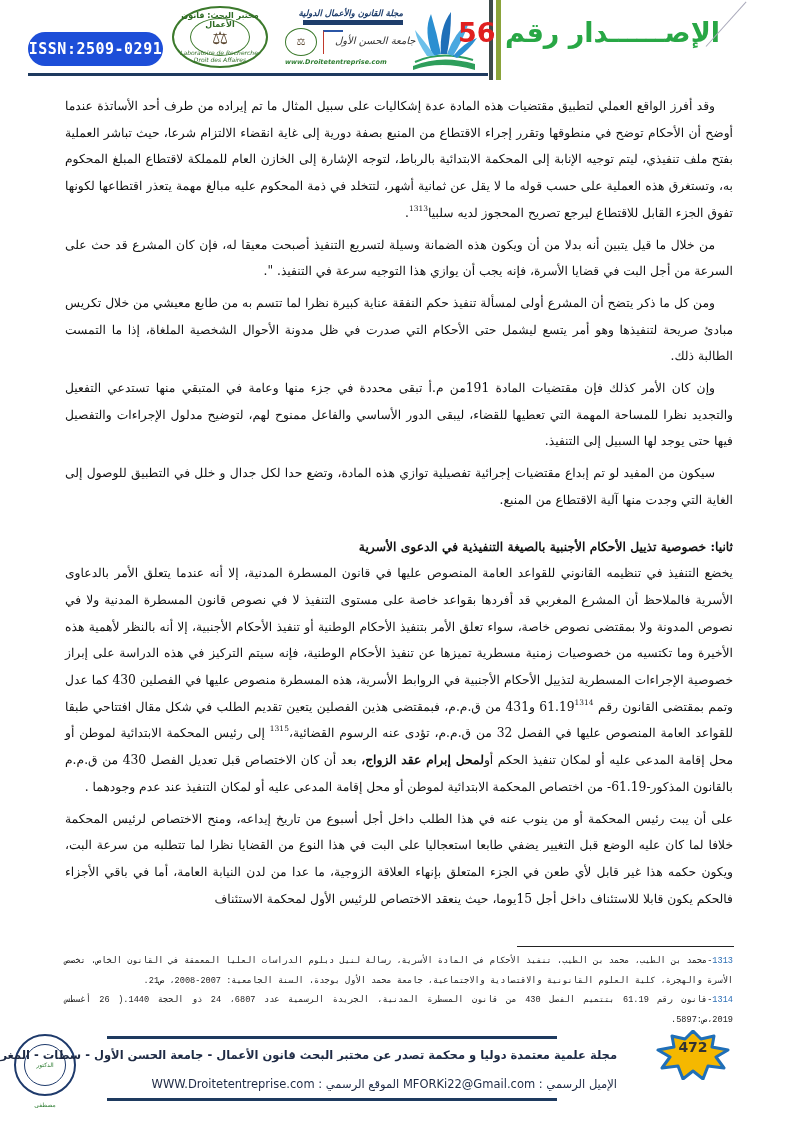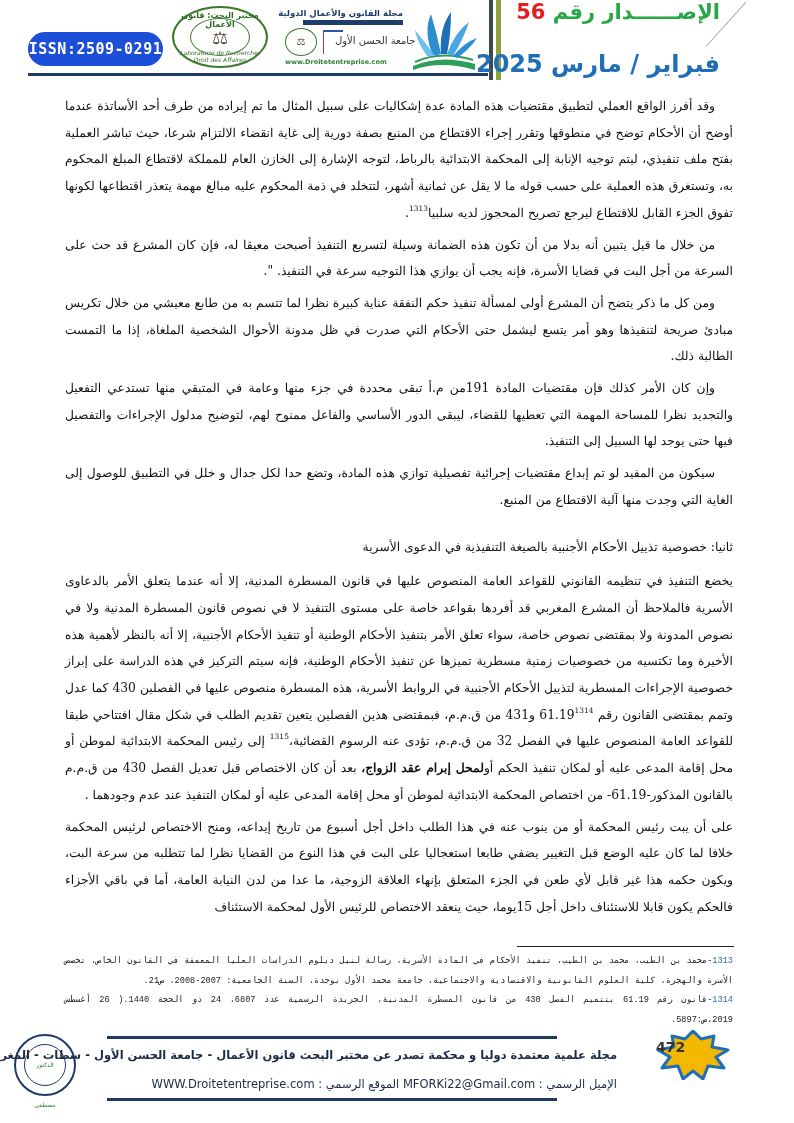--- a/index.html
+++ b/index.html
@@ -25,21 +25,21 @@
   }
   .lab-seal .ring-text {
     position: absolute; top: 3px; left: 0; right: 0; text-align: center;
     font-size: 8px; color: #2e6b24; font-weight: bold;
   }
   .lab-seal .ring-text-bottom {
     position: absolute; bottom: 3px; left: 0; right: 0; text-align: center;
     font-size: 6px; color: #2e6b24; font-style: italic;
   }
   .journal-banner {
-    position: absolute; left: 283px; top: 8px; width: 120px; height: 58px;
+    position: absolute; left: 283px; top: 8px; width: 120px; height: 58px; font-style: italic;
   }
   .journal-banner .jtitle {
     position: absolute; right: 0; top: 0; font-size: 8.5px; color: #1e3d6b; font-weight: bold; white-space: nowrap;
   }
   .journal-banner .jsub {
     position: absolute; right: 0; top: 12px; width: 100px; height: 5px; background: #1e3d6b;
   }
   .journal-banner .mini-seal {
     position: absolute; left: 2px; top: 20px; width: 32px; height: 28px; border: 1.5px solid #3c7a2c; border-radius: 50%;
     font-size: 10px; text-align: center; line-height: 25px; color: #5a4630;
@@ -53,22 +53,22 @@
   }
   .journal-banner .jurl {
     position: absolute; left: 2px; top: 50px; font-size: 6.5px; color: #2e7d32; font-weight: bold; white-space: nowrap;
   }
   .book-logo {
     position: absolute; left: 403px; top: 6px; width: 76px; height: 66px;
   }
   .vbar-dark { position: absolute; left: 489px; top: 0; width: 4px; height: 80px; background: #3d4a4a; }
   .vbar-green { position: absolute; left: 496px; top: 0; width: 5px; height: 80px; background: #8aa33a; }
   .issue-line {
-    position: absolute; left: 520px; top: 0; width: 200px; text-align: right;
-    font-size: 21px; font-weight: bold; color: #28a745; direction: rtl; white-space: nowrap;
+    position: absolute; left: 520px; top: 17px; width: 200px; text-align: right;
+    font-size: 27px; font-weight: bold; color: #28a745; direction: rtl; white-space: nowrap;
   }
   .issue-line .issue-num { color: #e02020; }
   .date-line {
     position: absolute; left: 505px; top: 50px; width: 215px; text-align: right;
     font-size: 24px; font-weight: bold; color: #1f6fb8; direction: rtl; white-space: nowrap;
   }
   .diag-line {
     position: absolute; left: 706px; top: 46px; width: 60px; height: 1px; background: #aab;
     transform: rotate(-48deg); transform-origin: left center;
   }
@@ -79,21 +79,21 @@
   
   .content {
     position: absolute; left: 65px; top: 93px; width: 668px;
     direction: rtl; text-align: justify; font-family: "DejaVu Serif", serif;
     font-size: 12.3px; line-height: 26.7px; color: #111;
   }
   .content p { text-indent: 18px; margin-bottom: 5px; text-align-last: right; }
   .content p.no-indent { text-indent: 0; }
   .content sup { font-size: 7.5px; line-height: 0; vertical-align: 6px; }
   .content .section-title {
-    font-weight: normal; margin-top: 20px; margin-bottom: 8px; text-indent: 0;
+    font-weight: bold; margin-top: 20px; margin-bottom: 0; text-indent: 0;
   }
   .content b { font-weight: bold; }
 
   
   .fn-rule { position: absolute; left: 517px; top: 946px; width: 217px; height: 1px; background: #222; }
   .footnotes {
     position: absolute; left: 65px; top: 952px; width: 668px; direction: rtl; text-align: justify;
     font-family: Liberation Mono, monospace; font-size: 8.6px; line-height: 19.5px; color: #222;
   }
   .footnotes .fn { text-align-last: right; }
@@ -114,21 +114,21 @@
   }
   .footer-line2 {
     position: absolute; left: 107px; top: 1077px; width: 510px; text-align: right; direction: rtl;
     font-size: 11.5px; font-weight: normal; color: #1e2a44; white-space: nowrap;
   }
   .footer-line2 .ltr { direction: ltr; unicode-bidi: embed; }
   .page-badge {
     position: absolute; left: 656px; top: 1030px; width: 74px; height: 50px;
   }
   .page-badge span {
-    position: absolute; left: 0; top: 0; width: 74px; height: 50px; line-height: 34px;
+    position: absolute; left: 0; top: 0; width: 74px; height: 50px; text-align: center; line-height: 34px;
     font-size: 14px; font-weight: bold; color: #333;
   }
 </style>
 </head>
 <body>
 
 <div class="header">
   <div class="issn-pill">ISSN:2509-0291</div>
 
   <div class="lab-seal">
@@ -158,28 +158,27 @@
     </svg>
   </div>
 
   <div class="vbar-dark"></div>
   <div class="vbar-green"></div>
 
   <div class="issue-line">
     <span>الإصــــــدار رقم</span>
     <span class="issue-num">56</span>
   </div>
-  <div class="date-line">فبراير / مارس 2025</div>
   <div class="diag-line"></div>
   <div class="header-rule"></div>
 </div>
 
 <div class="content">
   <p><span>وقد أفرز الواقع العملي لتطبيق مقتضيات هذه المادة عدة إشكاليات على سبيل المثال ما تم إيراده من طرف أحد الأساتذة عندما أوضح أن الأحكام توضح في منطوقها وتقرر إجراء الاقتطاع من المنبع بصفة دورية إلى غاية انقضاء الالتزام شرعا، حيث تباشر العملية بفتح ملف تنفيذي، ليتم توجيه الإنابة إلى المحكمة الابتدائية بالرباط، لتوجه الإشارة إلى الخازن العام للمملكة لاقتطاع المبلغ المحكوم به، وتستغرق هذه العملية على حسب قوله ما لا يقل عن ثمانية أشهر، لتتخلد في ذمة المحكوم عليه مبالغ مهمة يتعذر اقتطاعها لكونها تفوق الجزء القابل للاقتطاع ليرجع تصريح المحجوز لديه سلبيا</span><sup>1313</sup><span>.</span></p>
-  <p>من خلال ما قيل يتبين أنه بدلا من أن تكون هذه الضمانة وسيلة لتسريع التنفيذ أصبحت معيقا له، فإن كان المشرع قد حث على السرعة من أجل البت في قضايا الأسرة، فإنه يجب أن يوازي هذا التوجيه سرعة في التنفيذ. ".</p>
+  <p>من خلال ما قيل يتبين أنه بدلا من أن ويكون هذه الضمانة وسيلة لتسريع التنفيذ أصبحت معيقا له، فإن كان المشرع قد حث على السرعة من أجل البت في قضايا الأسرة، فإنه يجب أن يوازي هذا التوجيه سرعة في التنفيذ. ".</p>
   <p>ومن كل ما ذكر يتضح أن المشرع أولى لمسألة تنفيذ حكم النفقة عناية كبيرة نظرا لما تتسم به من طابع معيشي من خلال تكريس مبادئ صريحة لتنفيذها وهو أمر يتسع ليشمل حتى الأحكام التي صدرت في ظل مدونة الأحوال الشخصية الملغاة، إذا ما التمست الطالبة ذلك.</p>
   <p>وإن كان الأمر كذلك فإن مقتضيات المادة 191من م.أ تبقى محددة في جزء منها وعامة في المتبقي منها تستدعي التفعيل والتجديد نظرا للمساحة المهمة التي تعطيها للقضاء، ليبقى الدور الأساسي والفاعل ممنوح لهم، لتوضيح مدلول الإجراءات والتفصيل فيها حتى يوجد لها السبيل إلى التنفيذ.</p>
   <p>سيكون من المفيد لو تم إبداع مقتضيات إجرائية تفصيلية توازي هذه المادة، وتضع حدا لكل جدال و خلل في التطبيق للوصول إلى الغاية التي وجدت منها آلية الاقتطاع من المنبع.</p>
   <p class="section-title">ثانيا: خصوصية تذييل الأحكام الأجنبية بالصيغة التنفيذية في الدعوى الأسرية</p>
   <p class="no-indent"><span>يخضع التنفيذ في تنظيمه القانوني للقواعد العامة المنصوص عليها في قانون المسطرة المدنية، إلا أنه عندما يتعلق الأمر بالدعاوى الأسرية فالملاحظ أن المشرع المغربي قد أفردها بقواعد خاصة على مستوى التنفيذ لا في نصوص قانون المسطرة المدنية ولا في نصوص المدونة ولا بمقتضى نصوص خاصة، سواء تعلق الأمر بتنفيذ الأحكام الوطنية أو تنفيذ الأحكام الأجنبية، إلا أنه بالنظر لأهمية هذه الأخيرة وما تكتسيه من خصوصيات زمنية مسطرية تميزها عن تنفيذ الأحكام الوطنية، فإنه سيتم التركيز في هذه الدراسة على إبراز خصوصية الإجراءات المسطرية لتذييل الأحكام الأجنبية في الروابط الأسرية، هذه المسطرة منصوص عليها في الفصلين 430 كما عدل وتمم بمقتضى القانون رقم 61.19</span><sup>1314</sup><span> و431 من ق.م.م، فبمقتضى هذين الفصلين يتعين تقديم الطلب في شكل مقال افتتاحي طبقا للقواعد العامة المنصوص عليها في الفصل 32 من ق.م.م، تؤدى عنه الرسوم القضائية،</span><sup>1315</sup><span> إلى رئيس المحكمة الابتدائية لموطن أو محل إقامة المدعى عليه أو لمكان تنفيذ الحكم أو</span><b>لمحل إبرام عقد الزواج،</b><span> بعد أن كان الاختصاص قبل تعديل الفصل 430 من ق.م.م بالقانون المذكور-61.19- من اختصاص المحكمة الابتدائية لموطن أو محل إقامة المدعى عليه أو لمكان التنفيذ عند عدم وجودهما .</span></p>
   <p class="no-indent">على أن يبت رئيس المحكمة أو من ينوب عنه في هذا الطلب داخل أجل أسبوع من تاريخ إيداعه، ومنح الاختصاص لرئيس المحكمة خلافا لما كان عليه الوضع قبل التغيير يضفي طابعا استعجاليا على البت في هذا النوع من القضايا نظرا لما تتطلبه من سرعة البت، ويكون حكمه هذا غير قابل لأي طعن في الجزء المتعلق بإنهاء العلاقة الزوجية، ما عدا من لدن النيابة العامة، أما في باقي الأجزاء فالحكم يكون قابلا للاستئناف داخل أجل 15يوما، حيث ينعقد الاختصاص للرئيس الأول لمحكمة الاستئناف</p>
 </div>
 
 <div class="fn-rule"></div>
 <div class="footnotes">

